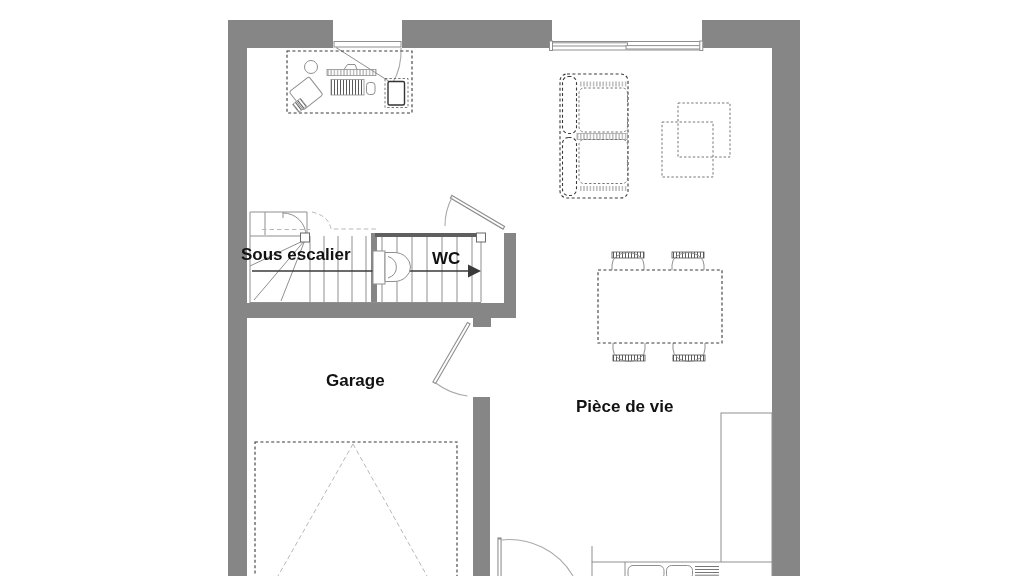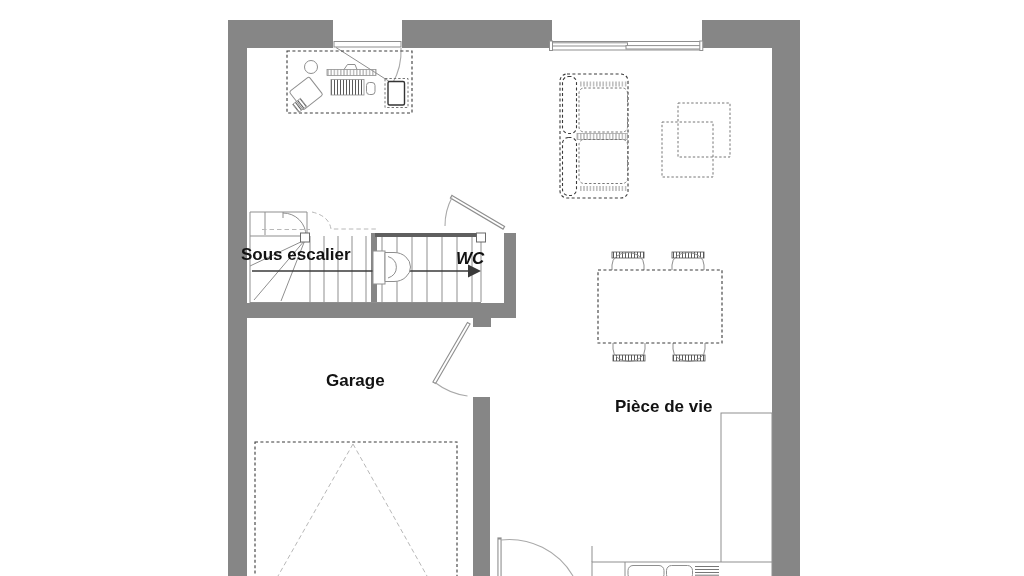--- a/index.html
+++ b/index.html
@@ -159,16 +159,16 @@
     </g>
 
     <g>
       <line class="leaf" x1="499.5" y1="539.5" x2="499.5" y2="576"></line>
       <line class="leafc" x1="499.5" y1="540.5" x2="499.5" y2="576"></line>
       <path class="arc" d="M501,540 A74,74 0 0 1 573,576"></path>
     </g>
   </svg>
 
   <div class="label" style="left:241px;top:245px;">Sous escalier</div>
-  <div class="label" style="left:456px;top:249px;font-style:italic;">WC</div>
+  <div class="label" style="left:432px;top:249px;">WC</div>
   <div class="label" style="left:326px;top:371px;">Garage</div>
-  <div class="label" style="left:615px;top:397px;">Pièce de vie</div>
+  <div class="label" style="left:576px;top:397px;">Pièce de vie</div>
 </div>
 
 </body></html>

